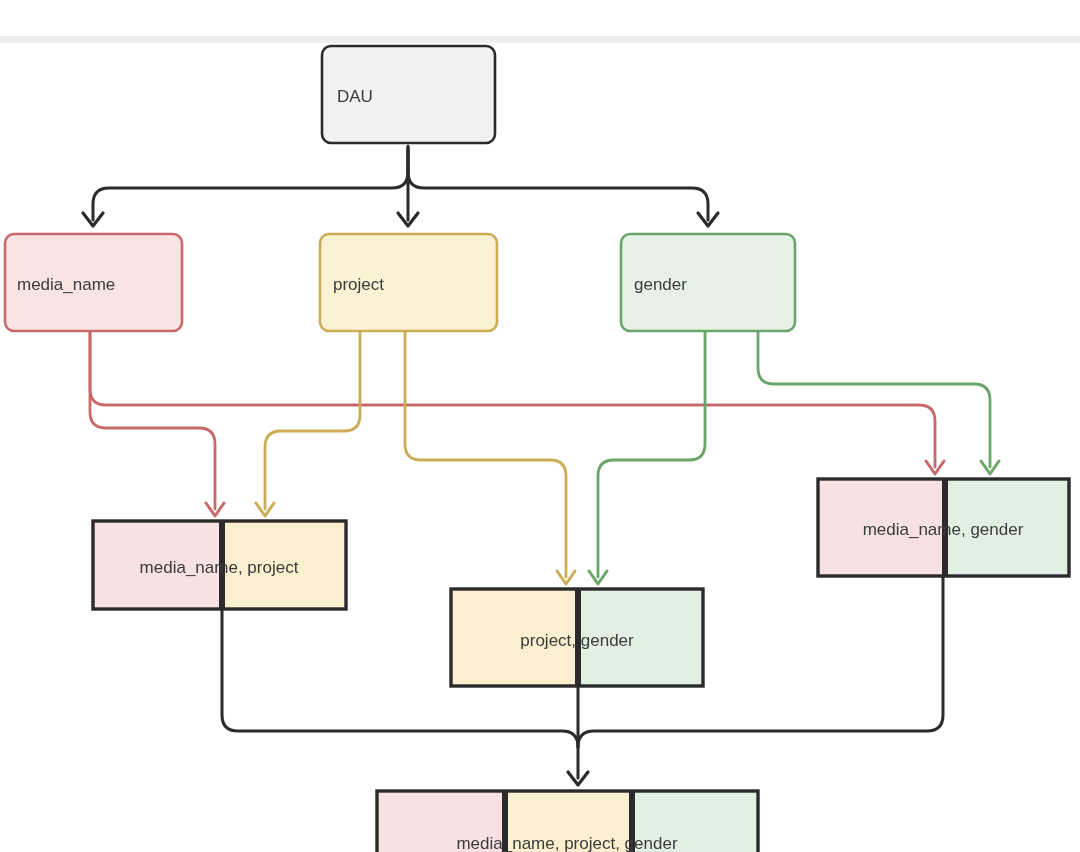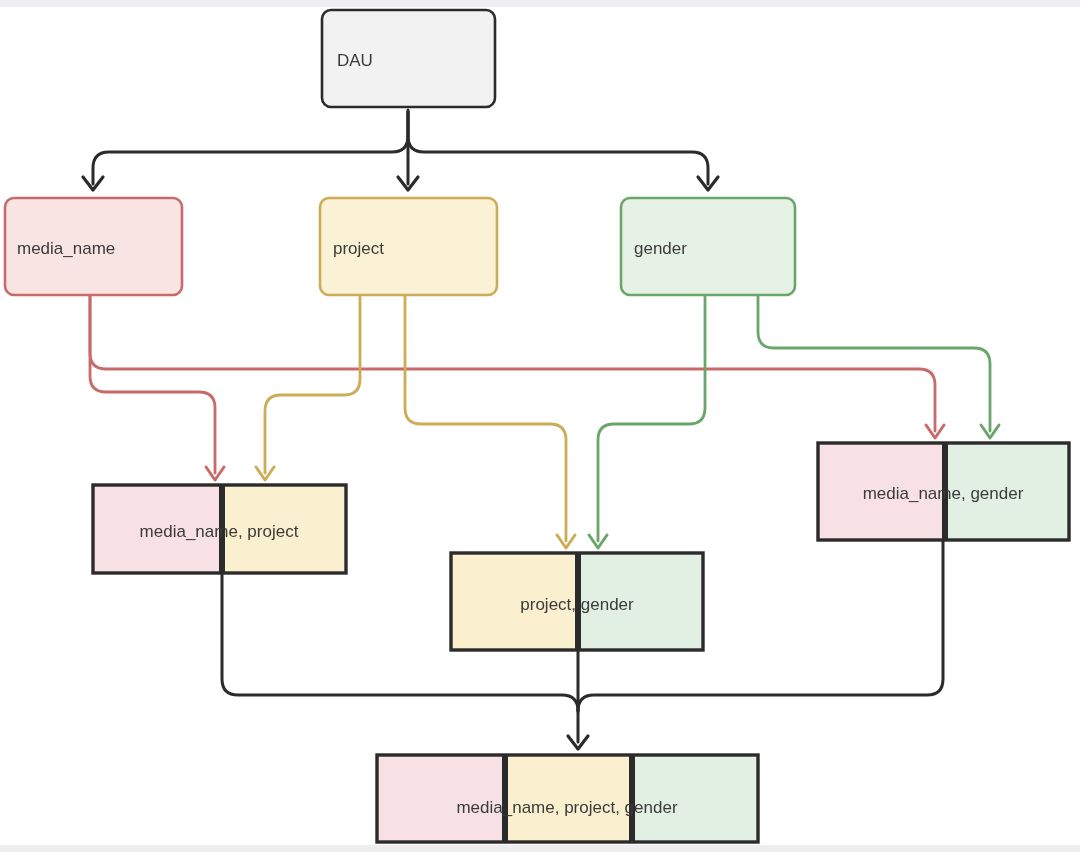--- a/index.html
+++ b/index.html
@@ -8,20 +8,21 @@
     background: #ffffff;
     width: 1080px;
     height: 852px;
     overflow: hidden;
     font-family: "Liberation Sans", sans-serif;
   }
   .canvas {
     position: relative;
     width: 1080px;
     height: 608px;
+    margin-top: 36px;
   }
   svg text {
     font-family: "Liberation Sans", "DejaVu Sans", sans-serif;
     font-size: 17px;
   }
 </style>
 </head>
 <body>
 
 <div class="canvas">

